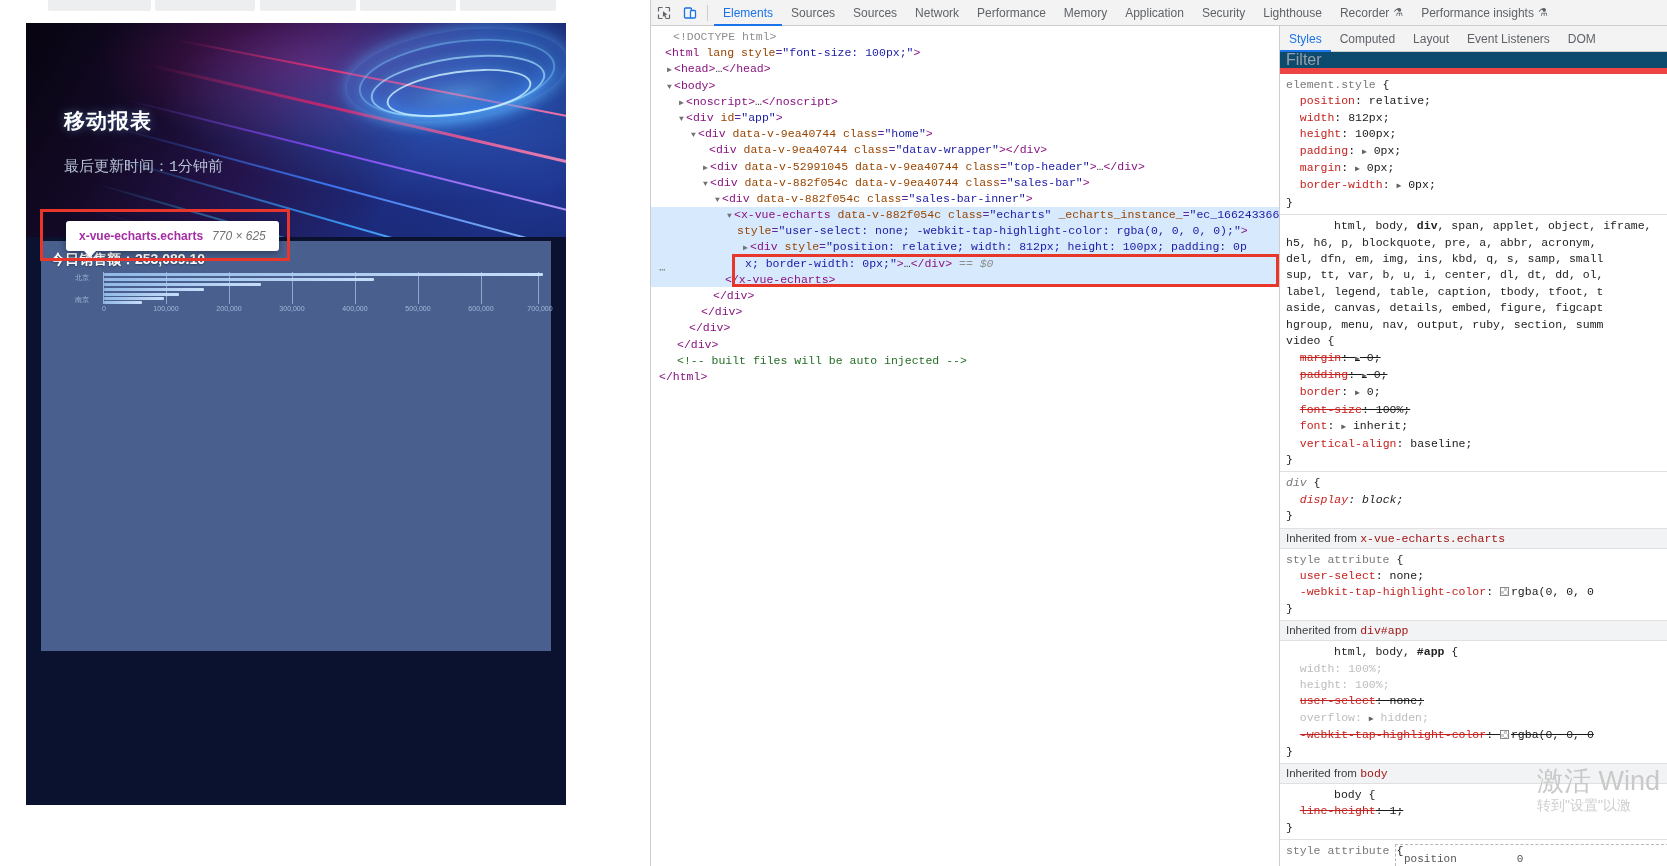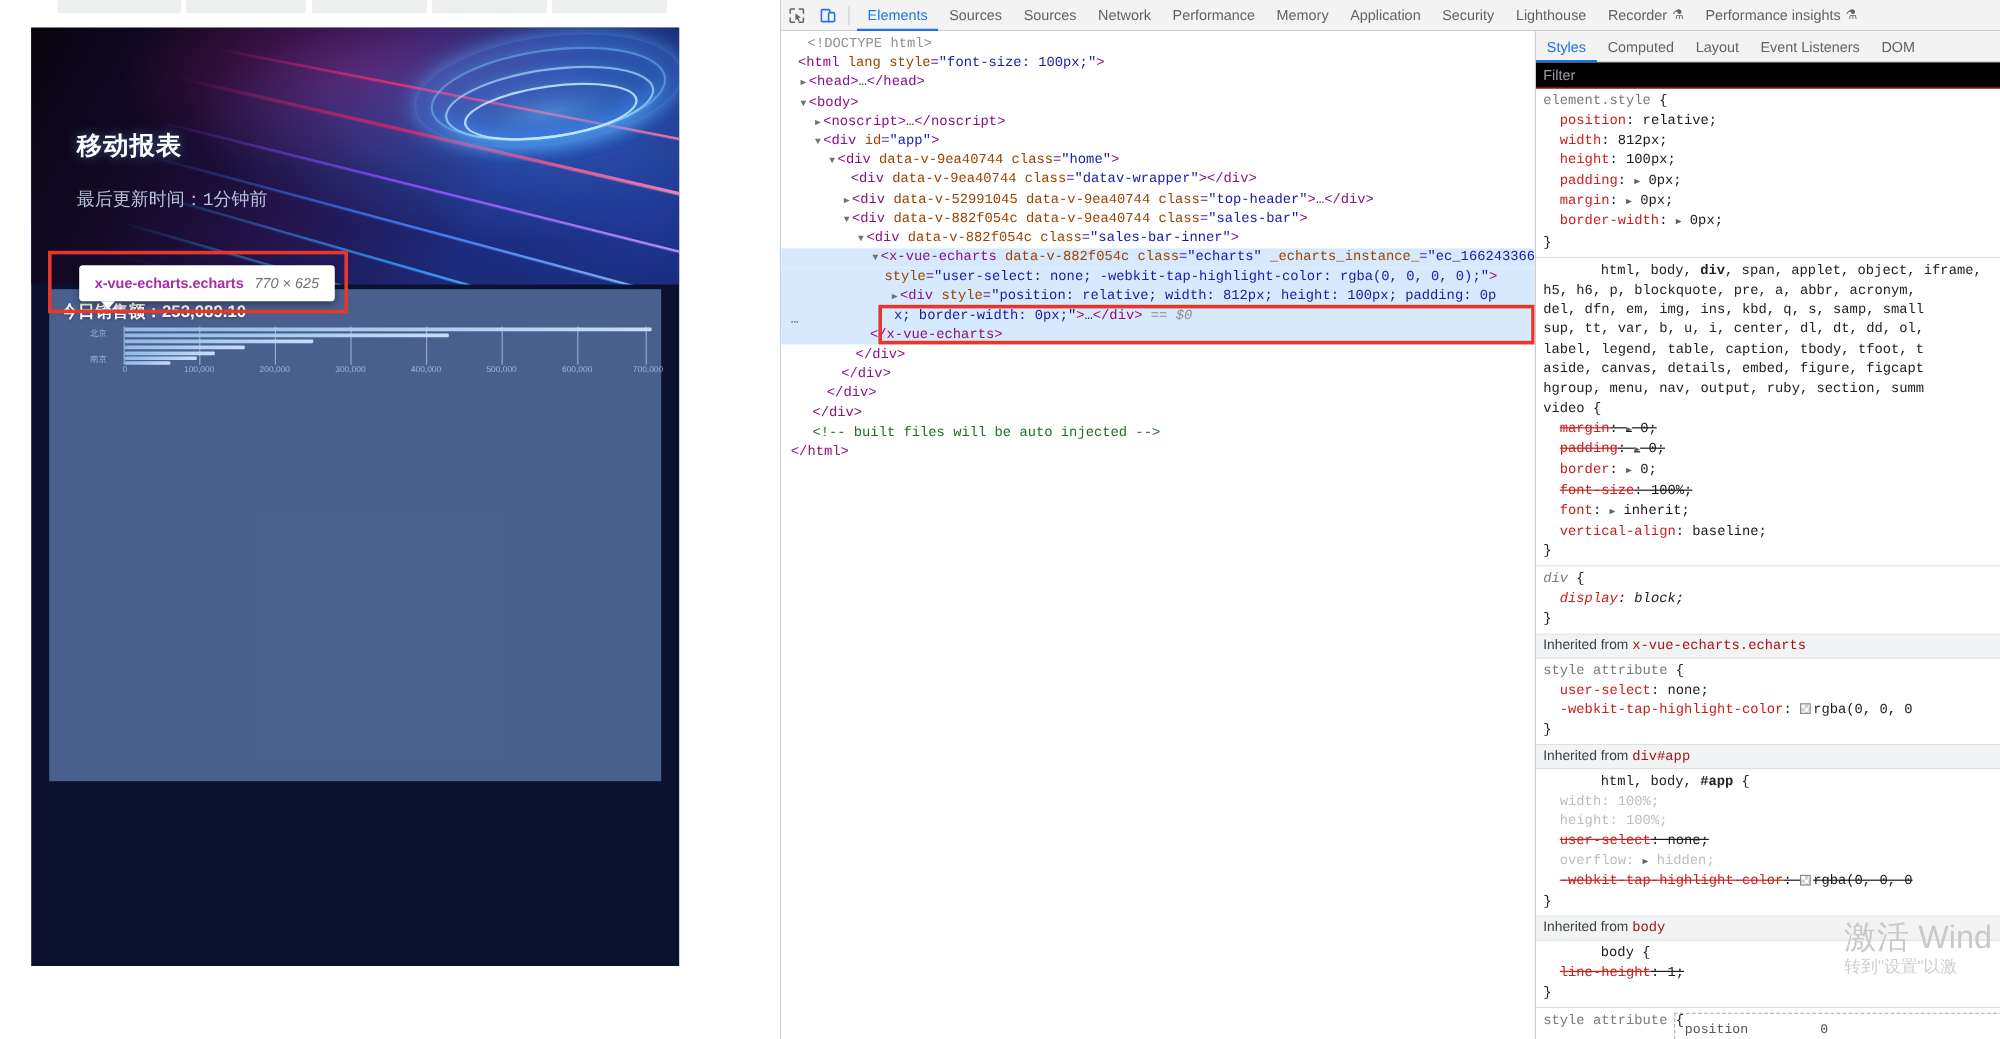--- a/index.html
+++ b/index.html
@@ -263,24 +263,24 @@
   #styles-tabs {
     height: 26px; display: flex; align-items: center;
     background: #f3f3f3; border-bottom: 1px solid #cdcdcd;
   }
   .st-tab {
     height: 26px; padding: 0 9px; display: flex; align-items: center;
     font-size: 12px; color: #5f6368; cursor: pointer; white-space: nowrap;
   }
   .st-tab.active { color: #1a73e8; box-shadow: inset 0 -2px 0 #1a73e8; }
   #styles-filter {
-    height: 22px; border-bottom: 1px solid #ef4444;
+    height: 22px; border-bottom: 6px solid #ef4444;
     display: flex; align-items: center; padding: 0 6px;
-    font-size: 12px; color: #9aa0a6;
-    background: #000000;
+    font-size: 16px; color: #9aa0a6;
+    background: #0c4a6e;
   }
   .css-block {
     font-family: "Liberation Mono", monospace;
     font-size: 11.5px;
     line-height: 16.4px;
     color: #222;
     padding: 3px 0 3px 6px;
     border-bottom: 1px solid #e0e0e0;
     white-space: pre;
     overflow: hidden;

